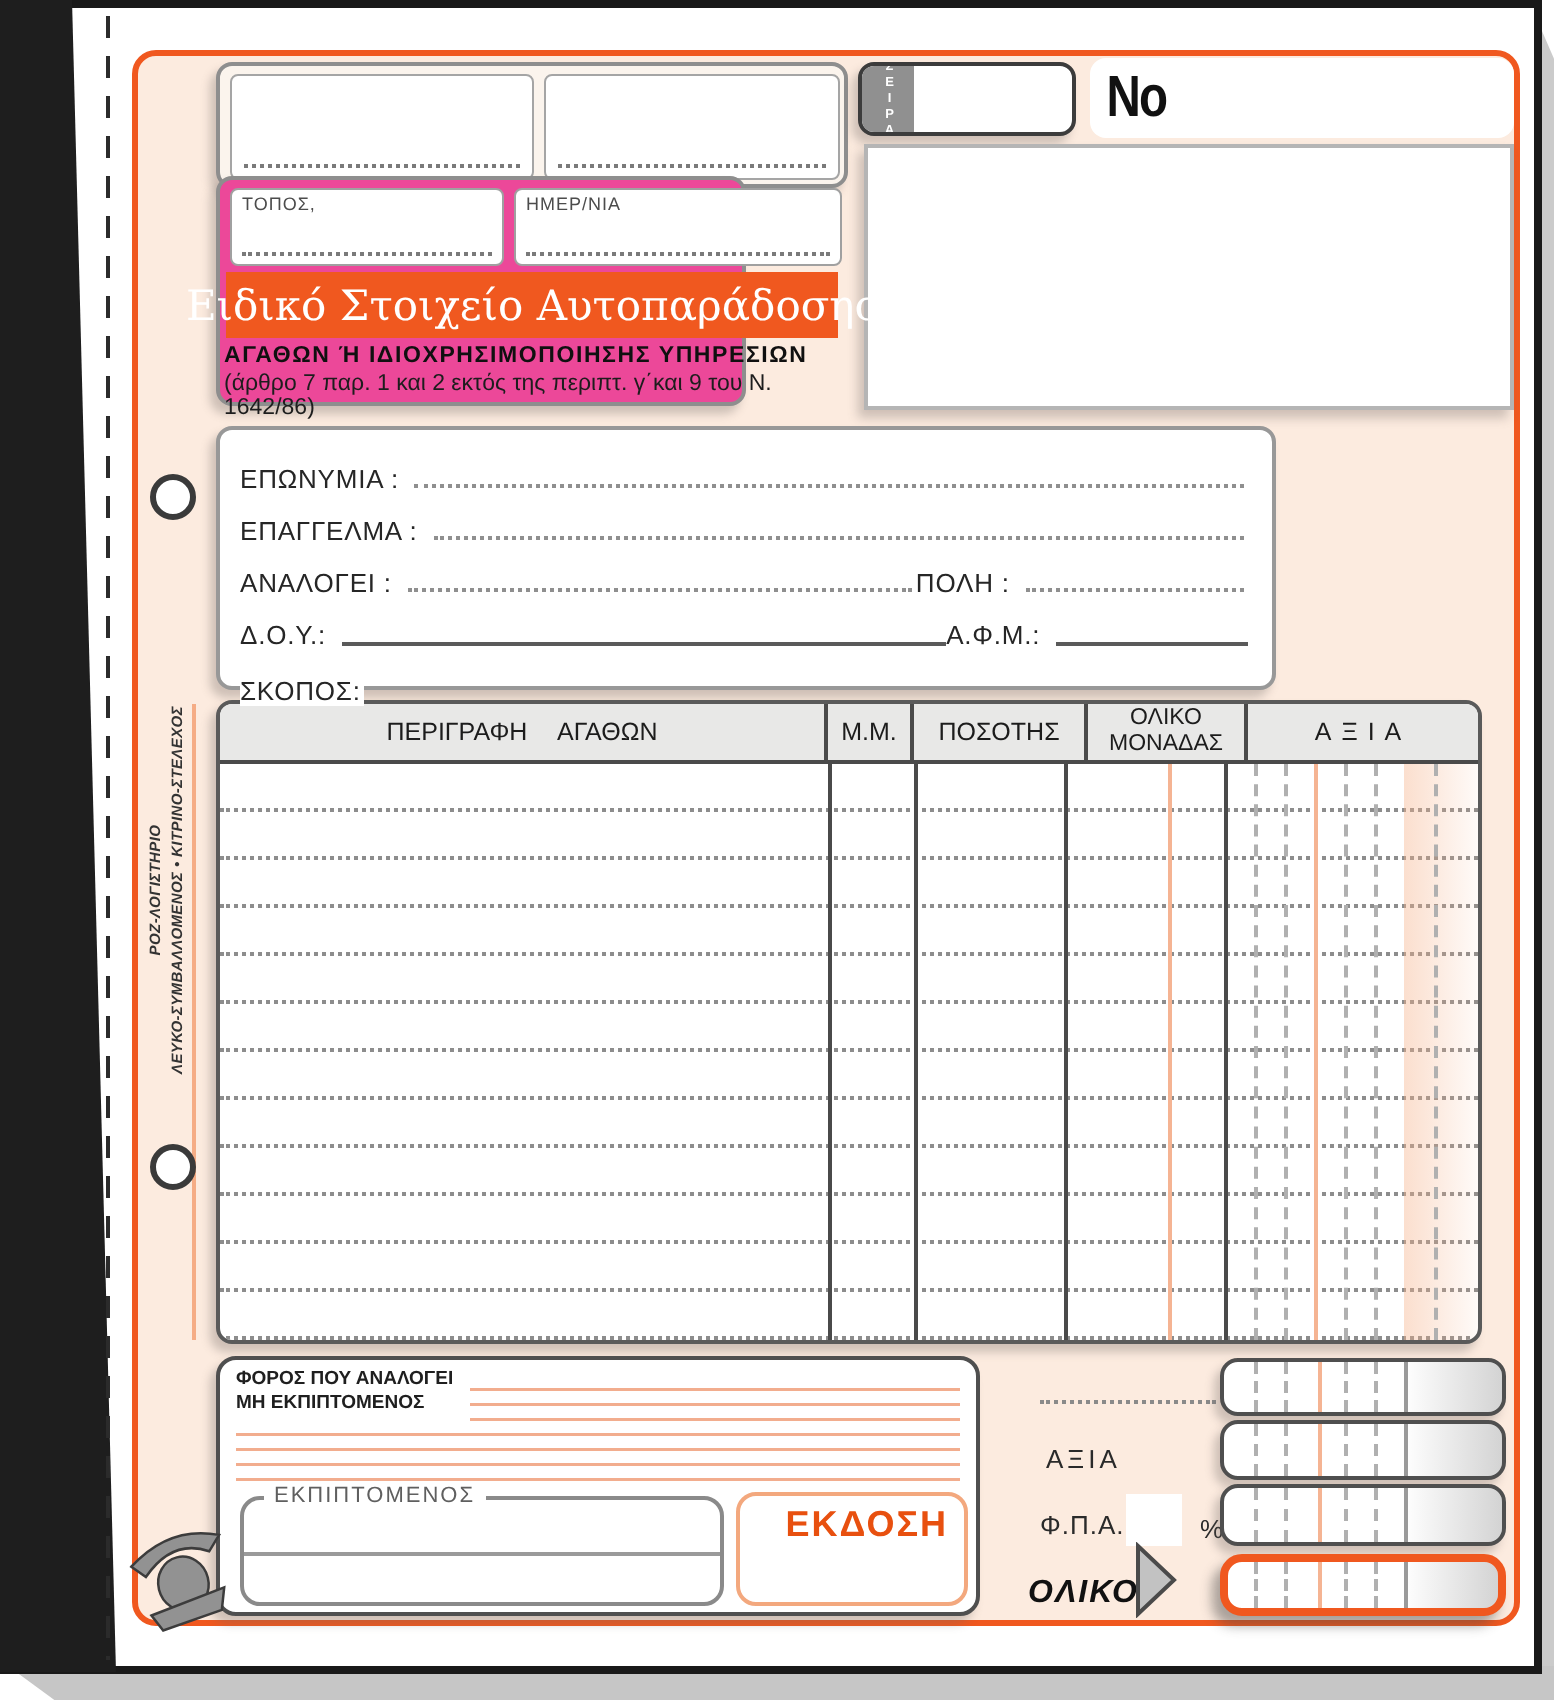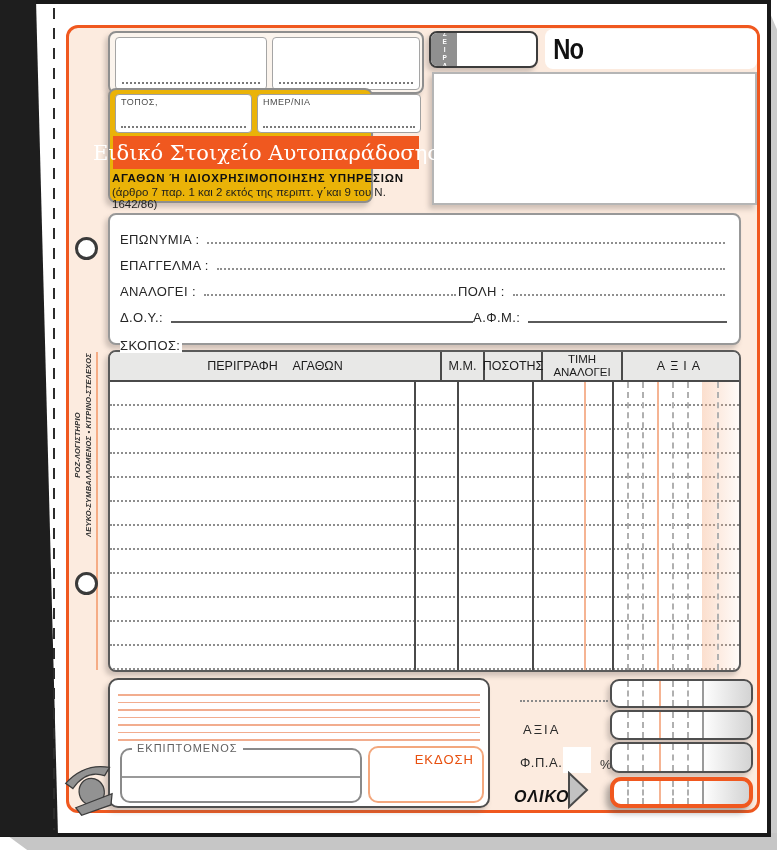--- a/index.html
+++ b/index.html
@@ -47,56 +47,56 @@
   .no-strip { left:545px; top:29px; width:212px; height:40px; background:#fff;
     border-radius:8px; display:flex; align-items:center; }
   .no-label { font-size:29px; font-weight:bold; padding-left:10px; color:#111;
     transform:scaleX(.82); transform-origin:left center; letter-spacing:-1px; }
 
   .issuer-box { left:432px; top:72px; width:325px; height:133px; background:#fff;
     border:2px solid #b5b5b5; }
 
   
   .title-block { left:108px; top:88px; width:265px; height:115px;
-    border:2px solid #8e8e8e; border-radius:8px; background:#eab308; }
+    border:2px solid #8e8e8e; border-radius:8px; background:#ec4899; }
   .mini-box { position:absolute; top:4px; height:39px; background:#fff;
     border:1px solid #a0a0a0; border-radius:4px; font-size:9px; color:#4c4c4c;
     padding:2px 5px; letter-spacing:.5px; }
   .mini-box::after { content:""; position:absolute; left:5px; right:5px; bottom:4px;
     border-bottom:2px dotted #7a7a7a; }
   .mini-box.place { left:5px; width:137px; }
   .mini-box.date { left:147px; width:164px; }
   .title-banner { position:absolute; left:3px; top:46px; width:306px; height:33px;
     background:#f0581f; color:#fff; display:flex; align-items:center; justify-content:center;
     font-family:"DejaVu Serif", serif; font-size:21px; white-space:nowrap; }
   .subtitle { position:absolute; left:2px; top:82px; width:308px; text-align:left;
     font-size:11.5px; font-weight:bold; letter-spacing:.8px; color:#101010; }
   .subtitle-note { position:absolute; left:2px; top:96px; width:308px; 
     font-size:11.5px; color:#1d1d1d; }
 
   
-  .party-box { left:108px; top:213px; width:633px; height:132px; background:#fff;
+  .party-box { left:108px; top:213px; width:530px; height:132px; background:#fff;
     border:2px solid #989898; border-radius:8px; }
   .p-row { position:absolute; left:10px; right:12px; height:22px; display:flex; align-items:flex-end; }
   .p-lbl { font-size:13px; color:#262626; letter-spacing:.4px; white-space:nowrap; position:relative; z-index:2; background:#fff; padding-right:2px; }
   .dotfill { flex:1; border-bottom:2px dotted #8f8f8f; margin:0 2px 3px 6px; }
   .dotfill.fixed { flex:0 0 auto; }
   .solidfill { flex:1; border-bottom:2px solid #5a5a5a; margin:0 0 2px 6px; }
   .solidfill.fixed { flex:0 0 auto; }
 
   
   .items-table { left:108px; top:350px; width:633px; height:322px; background:#fff;
     border:2px solid #5a5a5a; border-radius:8px; overflow:hidden; }
   .t-header { display:flex; height:30px; background:#e8e8e7; border-bottom:2px solid #4a4a4a; }
   .t-h { display:flex; align-items:center; justify-content:center; text-align:center;
     font-size:12.5px; color:#1c1c1c; border-right:2px solid #4a4a4a; }
   .t-h:last-child { border-right:none; }
-  .t-h.c1 { width:332px; word-spacing:12px; }
+  .t-h.c1 { width:304px; word-spacing:12px; }
   .t-h.c2 { width:43px; }
-  .t-h.c3 { width:58px; }
+  .t-h.c3 { width:87px; }
   .t-h.c4 { width:80px; font-size:11.5px; line-height:1.1; }
   .t-h.c5 { flex:1; letter-spacing:5px; }
   .t-body { position:relative; height:288px; }
   .t-row { height:24px; border-bottom:2px dotted #8d8d8d; }
   .t-row:last-child { border-bottom:none; }
   .vline { position:absolute; top:0; bottom:0; width:0; }
   .vline.solid  { border-left:2px solid #4a4a4a; }
   .vline.gray   { border-left:2px solid #9a9a9a; }
   .vline.dash   { border-left:2px dashed #b0b0b0; }
   .vline.orange { border-left:2px solid #f5b493; }
@@ -110,22 +110,22 @@
     background:repeating-linear-gradient(to bottom, transparent 0 6px, #f2ad8e 6px 7.5px); }
   .tax-label { position:absolute; left:5px; top:3px; background:#fff; padding:1px 8px 3px 3px;
     font-size:9.5px; font-weight:bold; line-height:1.3; color:#1f1f1f; }
   .remarks-box { position:absolute; left:10px; top:68px; width:242px; height:55px;
     border:2px solid #8a8a8a; border-radius:10px; background:#fff; }
   .remarks-legend { position:absolute; top:-8px; left:10px; background:#fff; padding:0 5px;
     font-size:11px; color:#5f5f5f; letter-spacing:1px; }
   .remarks-divider { position:absolute; left:0; right:0; top:50%; border-top:2px solid #9a9a9a; }
   .issue-box { position:absolute; left:258px; top:66px; width:116px; height:57px;
     border:2px solid #f3a87e; border-radius:10px; background:#fff; }
-  .issue-label { position:absolute; right:8px; top:4px; color:#e8500f; font-weight:normal;
-    font-size:13px; letter-spacing:1px;text-align:center; }
+  .issue-label { position:absolute; right:8px; top:4px; color:#e8500f; font-weight:bold;
+    font-size:18px; letter-spacing:1px;text-align:center; }
 
   
   .f-dotted { left:520px; top:690px; width:88px; height:12px; border-bottom:2px dotted #8a8a8a; }
   .f-axia  { left:523px; top:722px; font-size:13px; letter-spacing:2px; color:#2a2a2a; }
   .f-fpa   { left:520px; top:755px; font-size:13px; letter-spacing:.5px; color:#2a2a2a; }
   .vat-box { left:563px; top:747px; width:28px; height:26px; background:#fff; }
   .f-pct   { left:600px; top:757px; font-size:13px; color:#2a2a2a; }
   .f-total { left:514px; top:788px; font-size:16px; font-weight:bold; font-style:italic; letter-spacing:1px; color:#111; }
   .total-arrow { left:566px; top:771px; }
 
@@ -216,21 +216,21 @@
     <div class="p-row" style="top:116px;">
       <span class="p-lbl">ΣΚΟΠΟΣ:</span>
     </div>
   </div>
 
   <div class="abs items-table softshadow">
     <div class="t-header">
       <div class="t-h c1">ΠΕΡΙΓΡΑΦΗ ΑΓΑΘΩΝ</div>
       <div class="t-h c2">Μ.Μ.</div>
       <div class="t-h c3">ΠΟΣΟΤΗΣ</div>
-      <div class="t-h c4">ΤΙΜΗ ΑΝΑΛΟΓΕΙ</div>
+      <div class="t-h c4">ΟΛΙΚΟ ΜΟΝΑΔΑΣ</div>
       <div class="t-h c5">ΑΞΙΑ</div>
     </div>
     <div class="t-body">
       <div class="tintband"></div>
       <div class="t-row"></div>
       <div class="t-row"></div>
       <div class="t-row"></div>
       <div class="t-row"></div>
       <div class="t-row"></div>
       <div class="t-row"></div>
@@ -249,20 +249,24 @@
       <div class="vline dash" style="left:532px;"></div>
       <div class="vline orange" style="left:547px;"></div>
       <div class="vline dash" style="left:562px;"></div>
       <div class="vline dash" style="left:577px;"></div>
       <div class="vline dash" style="left:607px;"></div>
     </div>
   </div>
 
   <div class="abs footer-left softshadow">
     <div class="ruled"></div>
+    <div class="tax-label">
+      <div>ΦΟΡΟΣ ΠΟΥ ΑΝΑΛΟΓΕΙ</div>
+      <div>ΜΗ ΕΚΠΙΠΤΟΜΕΝΟΣ</div>
+    </div>
     <div class="remarks-box">
       <div class="remarks-legend">ΕΚΠΙΠΤΟΜΕΝΟΣ</div>
       <div class="remarks-divider"></div>
     </div>
     <div class="issue-box">
       <div class="issue-label">ΕΚΔΟΣΗ</div>
     </div>
   </div>
 
   <div class="abs f-dotted"></div>

